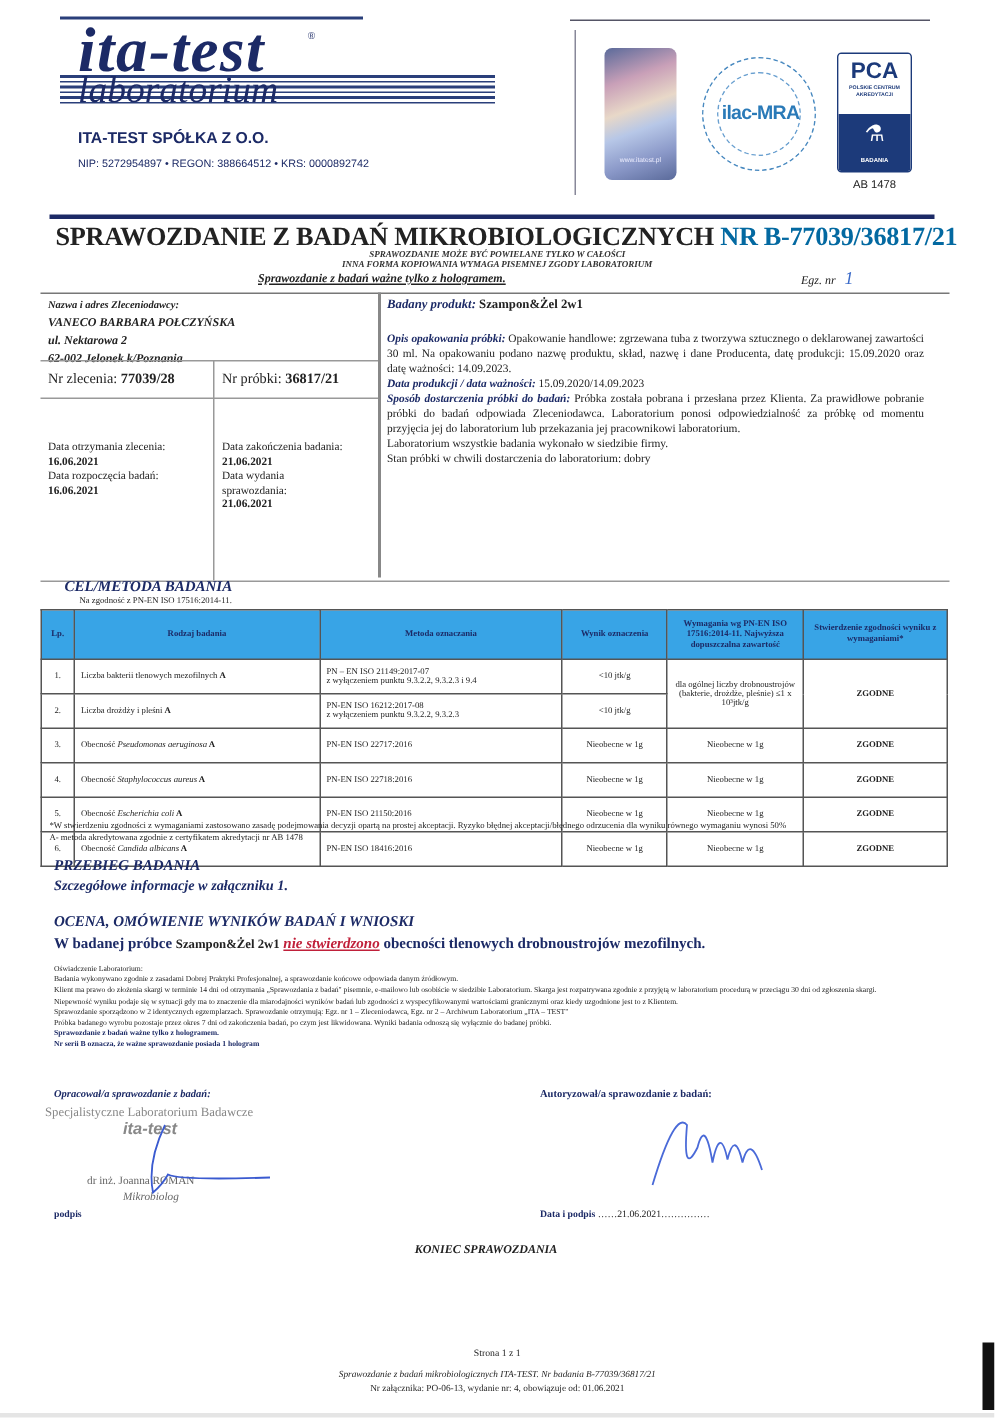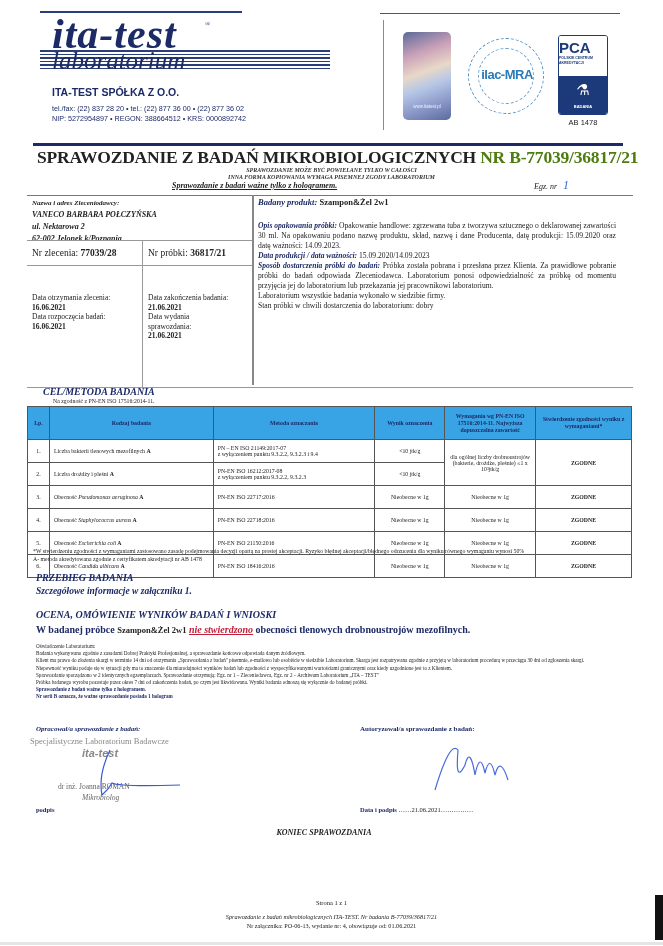--- a/index.html
+++ b/index.html
@@ -14,30 +14,30 @@
   .logo-sub { left: 52px; top: 48px; font-style: italic; font-size: 25px; color: #1c2a66; line-height: 26px; background: transparent; }
   .company { left: 52px; top: 86px; font-family: "Liberation Sans", sans-serif; font-weight: bold; font-size: 10.5px; color: #1c2a66; }
   .addr { left: 52px; top: 104px; font-family: "Liberation Sans", sans-serif; font-size: 7.2px; color: #1c2a66; line-height: 10px; }
   .vsep { left: 383px; top: 20px; width: 1px; height: 110px; background: #889; }
   .holo { left: 403px; top: 32px; width: 48px; height: 88px; border-radius: 5px; background: linear-gradient(160deg, #5a6a9a 0%, #c9a0b8 25%, #e8d8c8 45%, #b7c7e7 60%, #8a98c8 80%, #5a6a9a 100%); }
   .holo-text { left: 405px; top: 104px; width: 44px; font-family: "Liberation Sans", sans-serif; font-size: 4.5px; color: #eef; text-align: center; }
   .ilac { left: 468px; top: 38px; width: 76px; height: 76px; border-radius: 50%; border: 1.5px dashed #4a8ac0; }
   .ilac-inner { left: 478px; top: 48px; width: 56px; height: 56px; border-radius: 50%; border: 1px dashed #6aa0d0; }
   .ilac-text { left: 468px; top: 67px; width: 78px; text-align: center; font-family: "Liberation Sans", sans-serif; font-weight: bold; font-size: 13px; color: #2a7ab8; letter-spacing: -0.5px; }
   .pca { left: 558px; top: 35px; width: 50px; height: 80px; border: 1px solid #1c3a7a; border-radius: 3px; overflow: hidden; }
-  .pca-top { height: 40px; background: #fff; text-align: left; }
+  .pca-top { height: 40px; background: #fff; text-align: center; }
   .pca-logo { font-family: "Liberation Sans", sans-serif; font-weight: bold; font-size: 15px; color: #1c3a7a; padding-top: 4px; line-height: 16px; }
   .pca-small { font-family: "Liberation Sans", sans-serif; font-size: 3.5px; font-weight: bold; color: #1c3a7a; line-height: 5px; }
   .pca-bottom { height: 40px; background: #1c3a7a; text-align: center; color: #fff; }
   .pca-flask { font-size: 15px; padding-top: 5px; line-height: 18px; }
   .pca-badania { font-family: "Liberation Sans", sans-serif; font-size: 4px; font-weight: bold; padding-top: 5px; }
   .ab { left: 558px; top: 118px; width: 50px; text-align: center; font-family: "Liberation Sans", sans-serif; font-size: 7.5px; color: #222; }
   .title-bar { left: 33px; top: 143px; width: 590px; height: 3px; background: #1c2a66; }
   .title { left: 37px; top: 147px; font-family: "Liberation Serif", serif; font-weight: bold; font-size: 17.5px; color: #222; letter-spacing: -0.2px; white-space: nowrap; }
-  .title .nr { color: #4d7c0f; }
+  .title .nr { color: #0369a1; }
   .sub1, .sub2 { font-style: italic; font-weight: bold; font-size: 6px; color: #333; text-align: center; width: 663px; left: 0; }
   .sub1 { top: 167px; }
   .sub2 { top: 174px; }
   .holo-note { left: 172px; top: 181px; font-style: italic; font-weight: bold; font-size: 8px; color: #222; text-decoration: underline; }
   .egz { left: 510px; top: 182px; font-style: italic; font-size: 8px; color: #222; margin-left: 24px; }
   .egz-val { left: 563px; top: 178px; font-size: 12px; color: #3a6ac8; font-style: italic; }
   .box-top { left: 27px; top: 195px; width: 606px; height: 1px; background: #777; }
   .client { left: 32px; top: 197px; font-style: italic; font-size: 7.5px; line-height: 12px; }
   .client .lbl { font-weight: bold; font-size: 7px; }
   .client .v { font-weight: bold; font-size: 8px; }
@@ -98,21 +98,20 @@
     <div></div>
     <div></div>
     <div></div>
     <div></div>
 </div>
 <div class="abs logo-main">ita-test</div>
 <div class="abs logo-reg">®</div>
 <div class="abs logo-sub">laboratorium</div>
 <div class="abs company">ITA-TEST SPÓŁKA Z O.O.</div>
 <div class="abs addr">
-  <div>tel./fax: (22) 837 28 20 • tel.: (22) 877 36 00 • (22) 877 36 02</div>
   <div>NIP: 5272954897 • REGON: 388664512 • KRS: 0000892742</div>
 </div>
 <div class="abs vsep"></div>
 <div class="abs holo"></div>
 <div class="abs holo-text">www.itatest.pl</div>
 <div class="abs ilac"></div>
 <div class="abs ilac-inner"></div>
 <div class="abs ilac-text">ilac-MRA</div>
 <div class="abs pca">
   <div class="pca-top">

